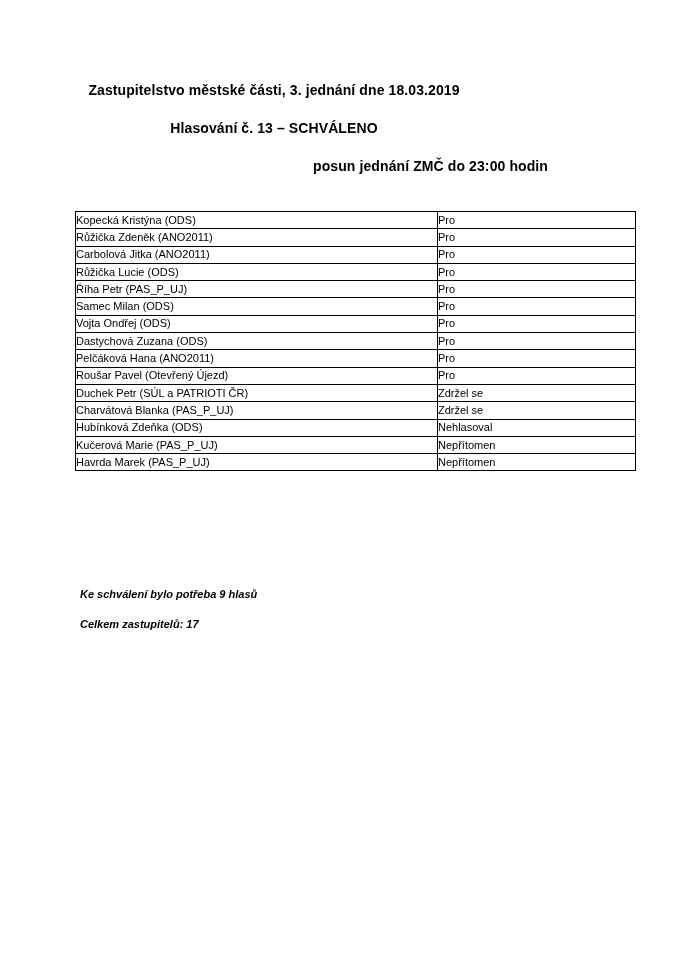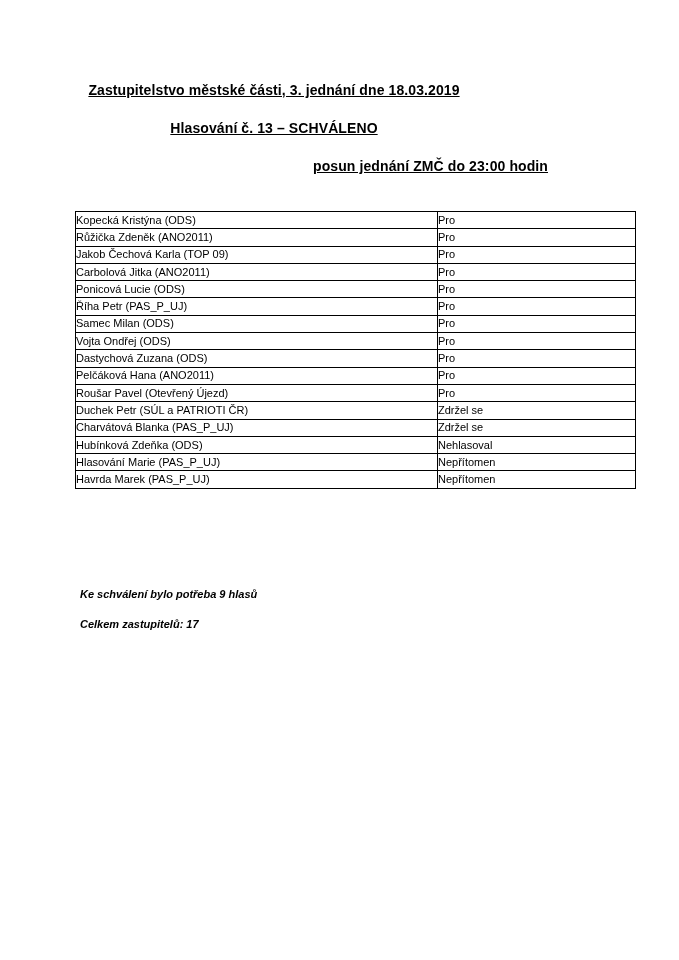--- a/index.html
+++ b/index.html
@@ -21,21 +21,20 @@
   }
   .title-line {
     position: absolute;
     left: 0;
     width: 548px;
     text-align: center;
     font-size: 14px;
     line-height: 15px;
     font-weight: bold;
     letter-spacing: 0.1px;
-    text-decoration: underline;
   }
   #title-1 { top: 83px; }
   #title-2 { top: 121px; }
   #title-3 { top: 159px; text-align: right; }
 
   table.vote-table {
     position: absolute;
     left: 75px;
     top: 211px;
     width: 561px;
@@ -88,29 +87,25 @@
     <tbody>
       <tr>
           <td class="name-cell">Kopecká Kristýna (ODS)</td>
           <td class="vote-cell">Pro</td>
         </tr>
         <tr>
           <td class="name-cell">Růžička Zdeněk (ANO2011)</td>
           <td class="vote-cell">Pro</td>
         </tr>
         <tr>
-          <td class="name-cell">Jakob Čechová Karla (TOP 09)</td>
-          <td class="vote-cell">Pro</td>
-        </tr>
-        <tr>
           <td class="name-cell">Carbolová Jitka (ANO2011)</td>
           <td class="vote-cell">Pro</td>
         </tr>
         <tr>
-          <td class="name-cell">Ponicová Lucie (ODS)</td>
+          <td class="name-cell">Růžička Lucie (ODS)</td>
           <td class="vote-cell">Pro</td>
         </tr>
         <tr>
           <td class="name-cell">Říha Petr (PAS_P_UJ)</td>
           <td class="vote-cell">Pro</td>
         </tr>
         <tr>
           <td class="name-cell">Samec Milan (ODS)</td>
           <td class="vote-cell">Pro</td>
         </tr>
@@ -136,21 +131,21 @@
         </tr>
         <tr>
           <td class="name-cell">Charvátová Blanka (PAS_P_UJ)</td>
           <td class="vote-cell">Zdržel se</td>
         </tr>
         <tr>
           <td class="name-cell">Hubínková Zdeňka (ODS)</td>
           <td class="vote-cell">Nehlasoval</td>
         </tr>
         <tr>
-          <td class="name-cell">Hlasování Marie (PAS_P_UJ)</td>
+          <td class="name-cell">Kučerová Marie (PAS_P_UJ)</td>
           <td class="vote-cell">Nepřítomen</td>
         </tr>
         <tr>
           <td class="name-cell">Havrda Marek (PAS_P_UJ)</td>
           <td class="vote-cell">Nepřítomen</td>
         </tr>
     </tbody>
   </table>
 
   <div class="summary-block">

